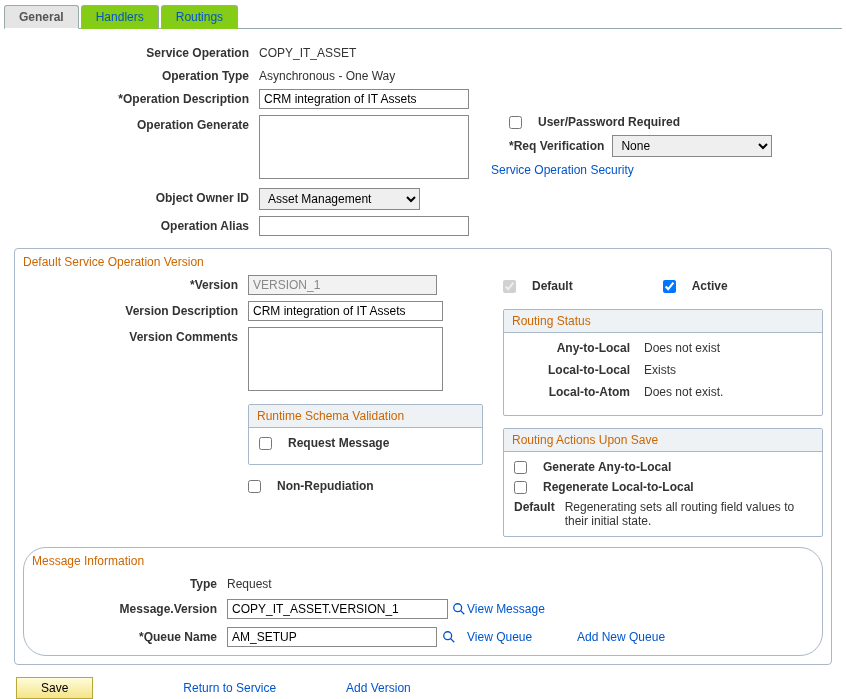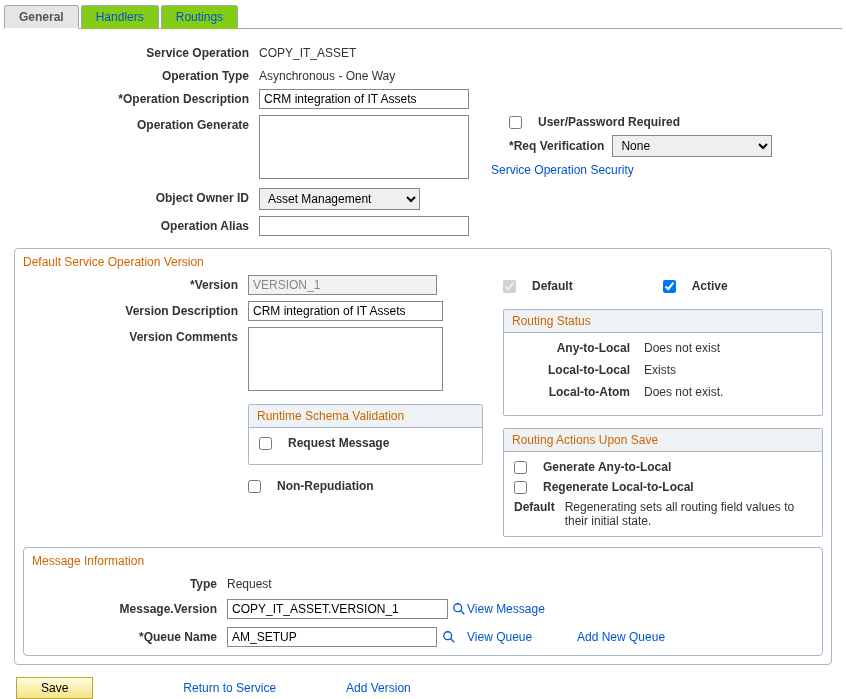--- a/index.html
+++ b/index.html
@@ -249,21 +249,21 @@
           </label>
           <div class="warn-row">
             <div class="warn-lbl">Default</div>
             <div>Regenerating sets all routing field values to their initial state.</div>
           </div>
         </div>
       </div>
     </div>
   </div>
 
-  <div class="section" style="margin:10px 0 0 0;">
+  <div class="section" style="margin:10px 0 0 0;border-radius:23px;">
     <div class="section-title">Message Information</div>
     <div class="form-grid" style="grid-template-columns:195px 240px 110px 110px 1fr; padding:0; row-gap:8px;">
       <div class="lbl">Type</div>
       <div class="val">Request</div>
       <div></div>
         <div></div>
         <div></div>
 
       <div class="lbl">Message.Version</div>
       <div style="display:flex;align-items:center;gap:4px;">

